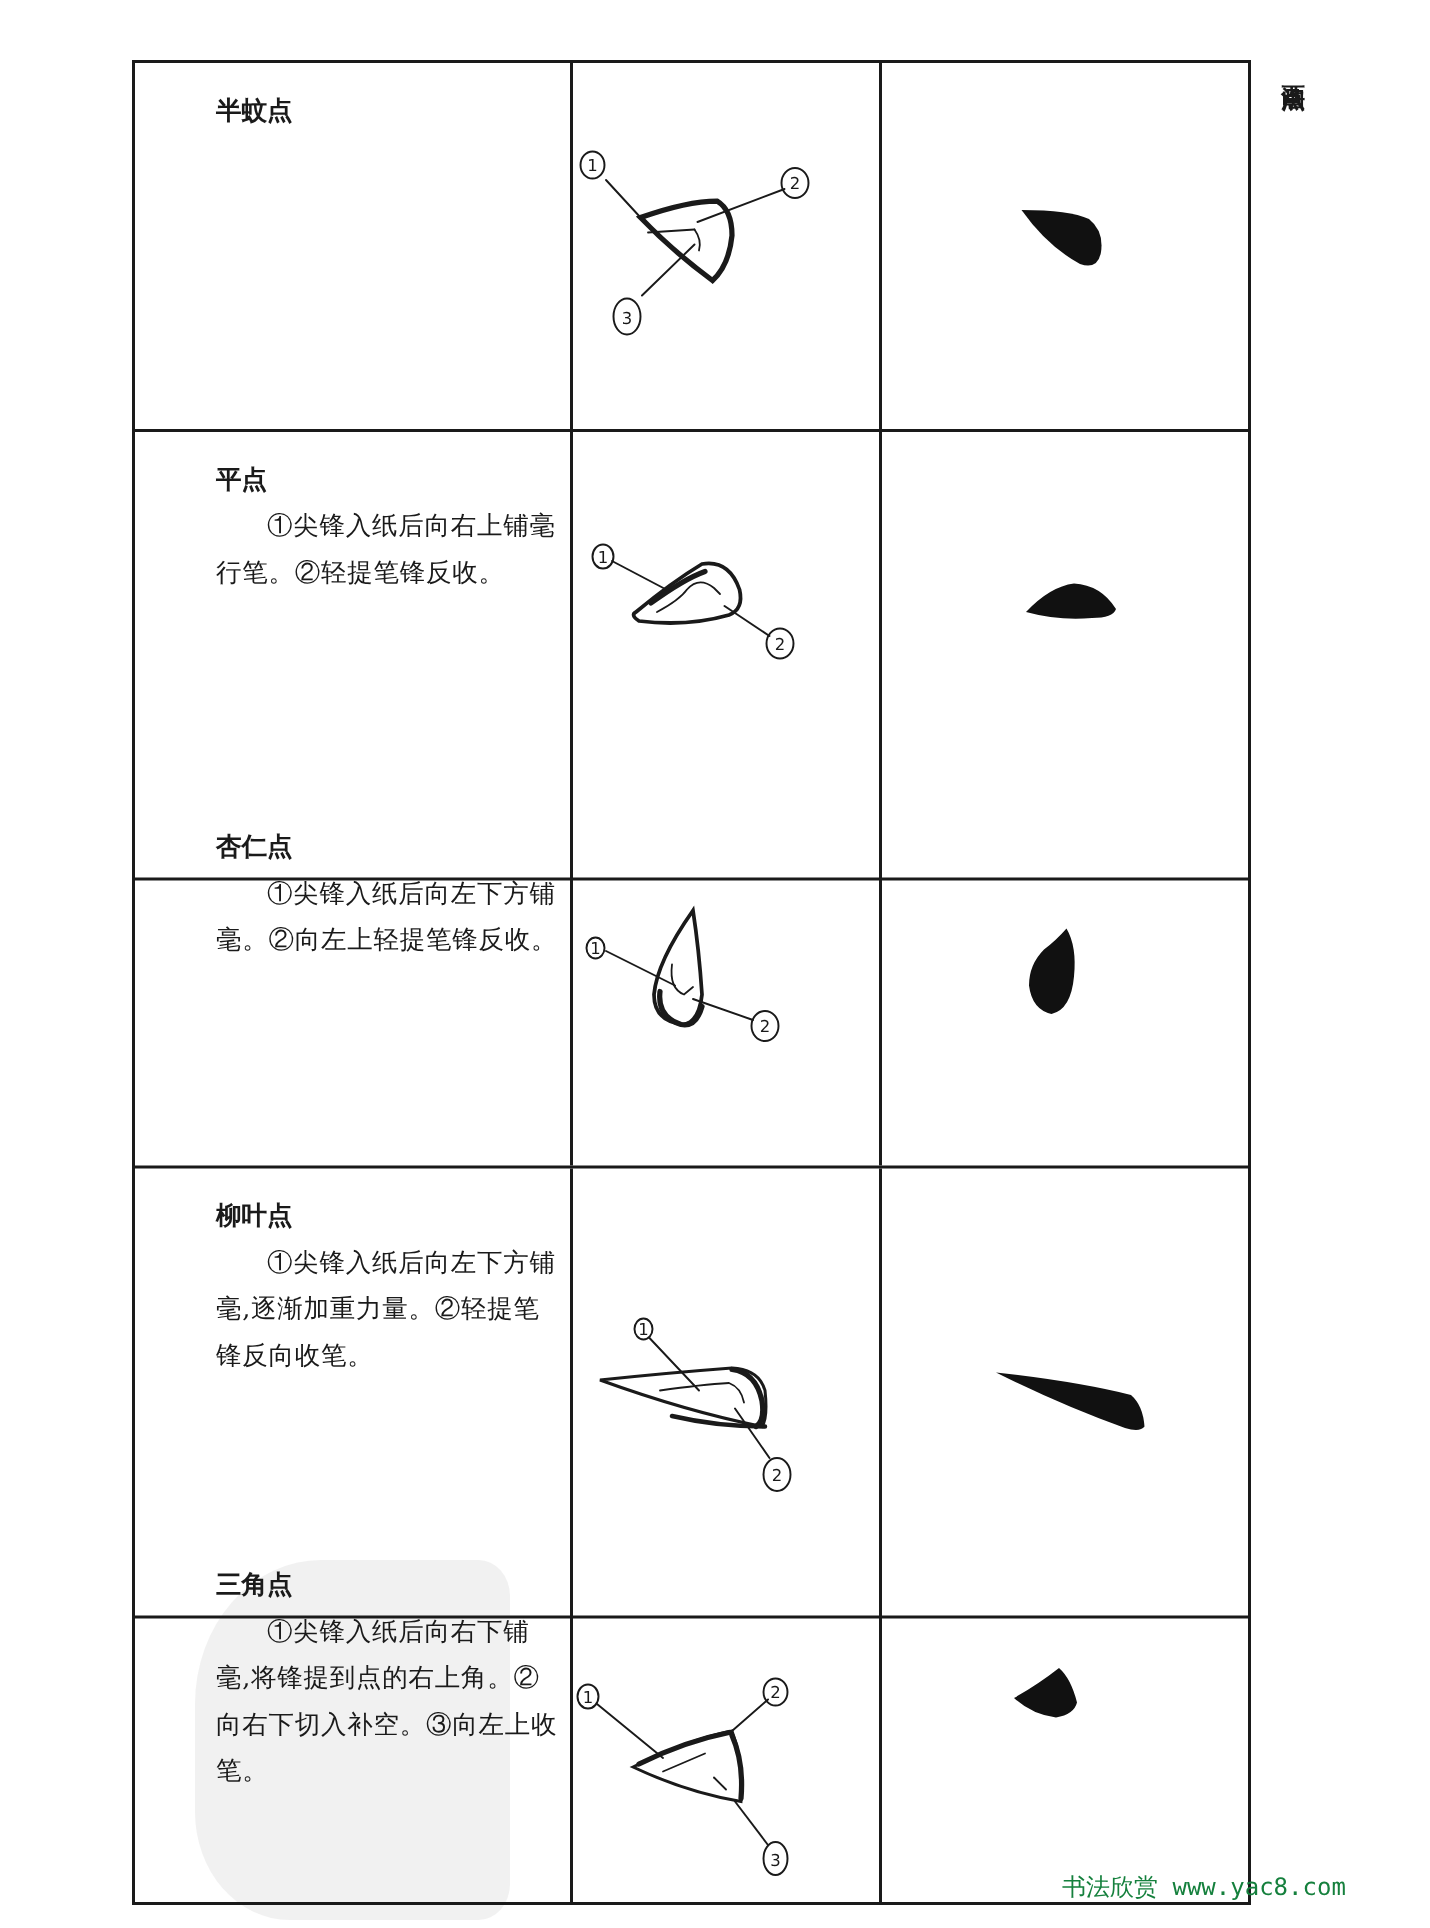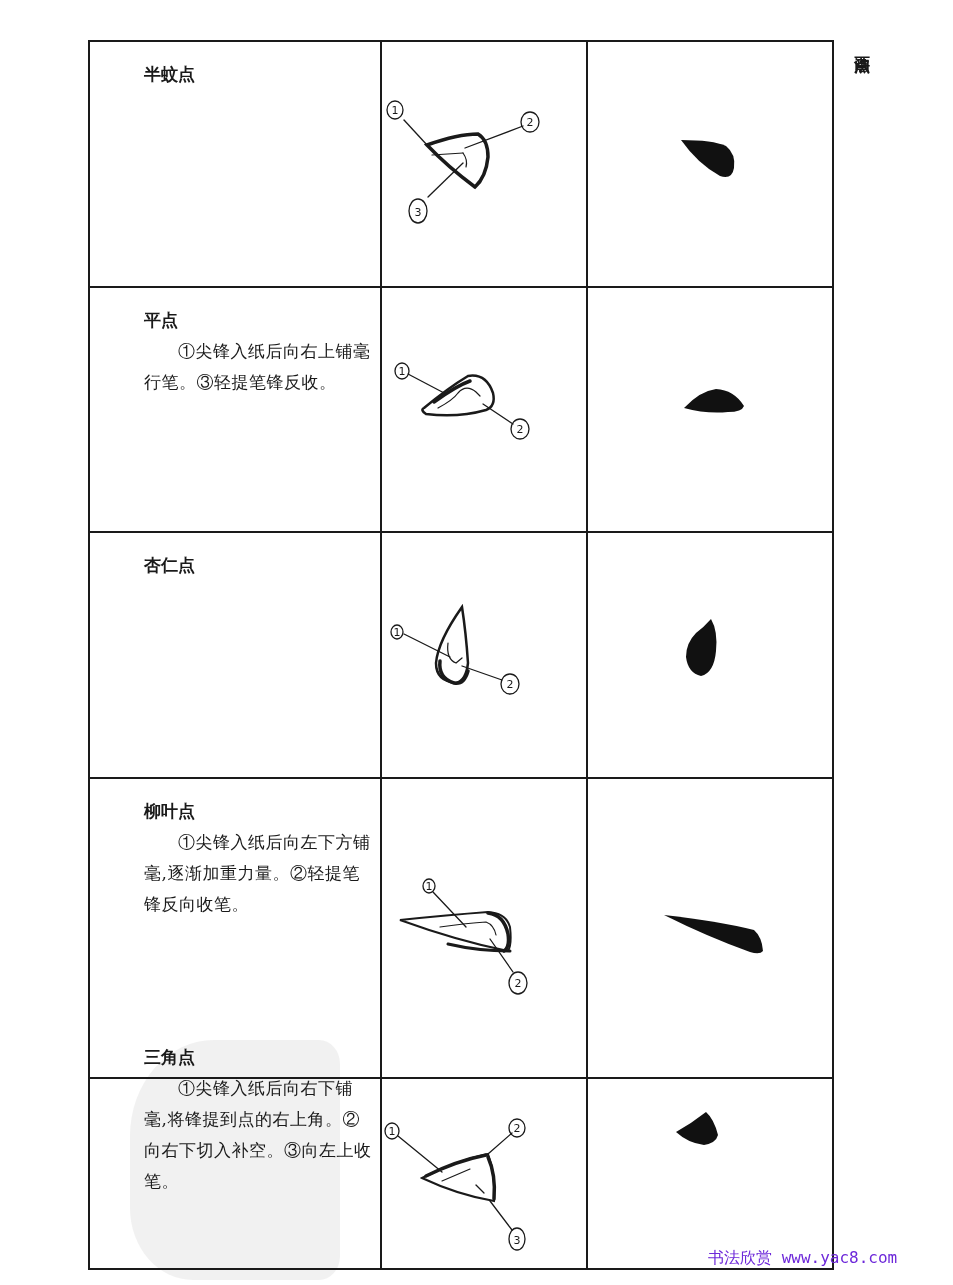--- a/index.html
+++ b/index.html
@@ -68,21 +68,21 @@
       line-height: 21px;
       writing-mode: vertical-rl;
       letter-spacing: 0;
     }
     .watermark {
       position: absolute;
       left: 708px;
       top: 1248px;
       font-family: "DejaVu Sans Mono", "Liberation Mono", monospace;
       font-size: 16px;
-      color: #6d28d9;
+      color: #15803d;
       white-space: nowrap;
     }
     .seal {
       position: absolute;
       left: 130px;
       top: 1040px;
       width: 210px;
       height: 240px;
       background: #e6e6e6;
       border-radius: 40% 10% 10% 30%;
@@ -120,24 +120,24 @@
         </g>
       </svg>
     </div>
     <div class="cell cell-sample">
       <svg width="246" height="244">
         <path d="M93 98 Q125 98 138 104 Q148 112 146 126 Q144 138 132 134 Q110 122 93 98 Z" fill="#111"></path>
       </svg>
     </div>
   </div>
 
-  <div class="grid-row" style="top:246px;height:245px;">
+  <div class="grid-row" style="top:246px;height:299px;">
     <div class="cell cell-text">
       <div class="title">平点</div>
-      <p class="desc">①尖锋入纸后向右上铺毫行笔。③轻提笔锋反收。</p>
+      <p class="desc">①尖锋入纸后向右上铺毫行笔。②轻提笔锋反收。</p>
     </div>
     <div class="cell cell-diagram">
       <svg width="250" height="243">
         <g fill="none" stroke="#1a1a1a" stroke-linecap="round">
           <path d="M86 120 Q110 100 130 88 Q148 85 155 105 Q158 118 148 122 Q120 130 88 126 Q82 122 86 120 Z" stroke-width="2.5"></path>
           <path d="M96 114 Q118 98 132 93" stroke-width="3.5"></path>
           <path d="M100 120 Q115 112 120 105 Q128 96 138 104 L142 108" stroke-width="1.2"></path>
           <line x1="70" y1="86" x2="108" y2="106" stroke-width="1.3"></line>
           <line x1="145" y1="116" x2="175" y2="136" stroke-width="1.3"></line>
           <ellipse cx="64" cy="83" rx="7" ry="8" stroke-width="1.3"></ellipse>
@@ -152,20 +152,21 @@
     <div class="cell cell-sample">
       <svg width="246" height="243">
         <path d="M96 120 Q112 103 128 101 Q146 102 156 118 Q154 124 140 124 Q118 126 96 120 Z" fill="#111"></path>
       </svg>
     </div>
   </div>
 
   <div class="grid-row" style="top:491px;height:246px;text-decoration:underline;">
     <div class="cell cell-text">
       <div class="title">杏仁点</div>
+      <p class="desc">①尖锋入纸后向左下方铺毫。②向左上轻提笔锋反收。</p>
     </div>
     <div class="cell cell-diagram">
       <svg width="250" height="244">
         <g fill="none" stroke="#1a1a1a" stroke-linecap="round">
           <path d="M124 74 Q128 100 130 130 Q128 148 118 150 Q98 148 98 130 Q100 108 124 74 Z" stroke-width="2.5"></path>
           <path d="M102 128 Q100 145 116 150 Q126 152 130 138" stroke-width="3.5"></path>
           <path d="M110 110 Q108 126 118 130 L124 125" stroke-width="1.2"></path>
           <line x1="66" y1="101" x2="112" y2="124" stroke-width="1.3"></line>
           <line x1="124" y1="133" x2="164" y2="147" stroke-width="1.3"></line>
           <ellipse cx="59" cy="99" rx="6" ry="7" stroke-width="1.3"></ellipse>

